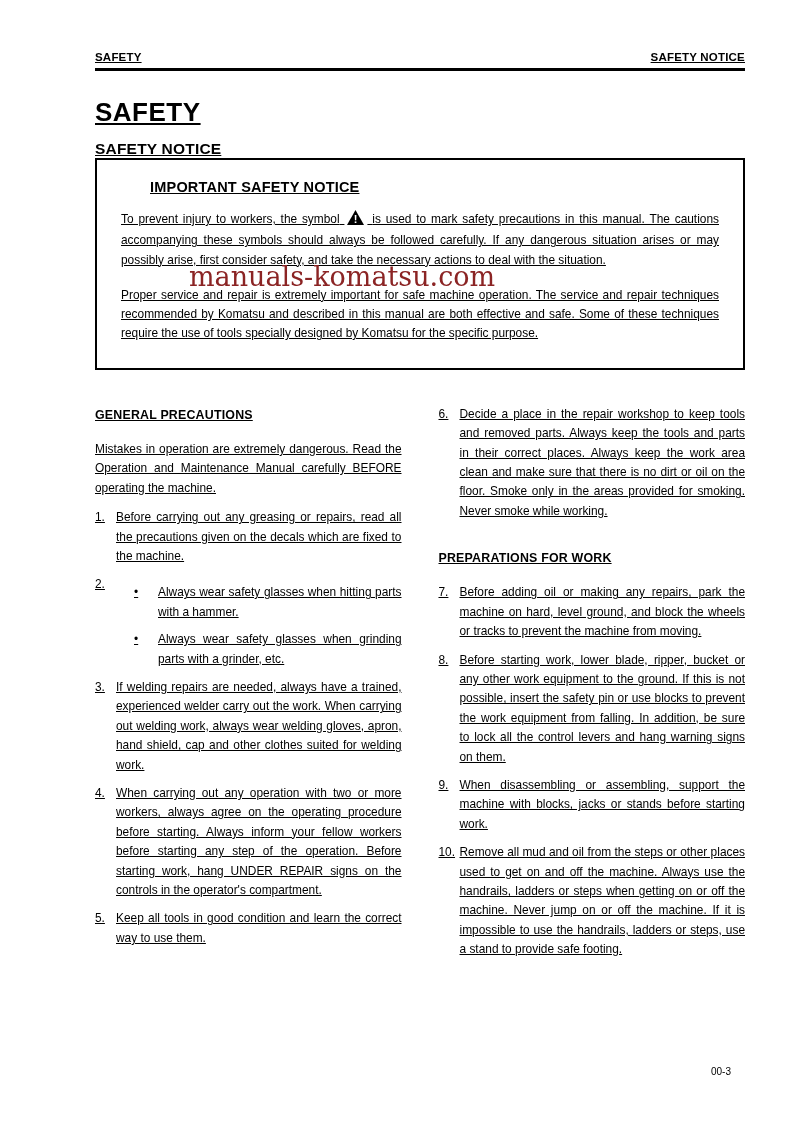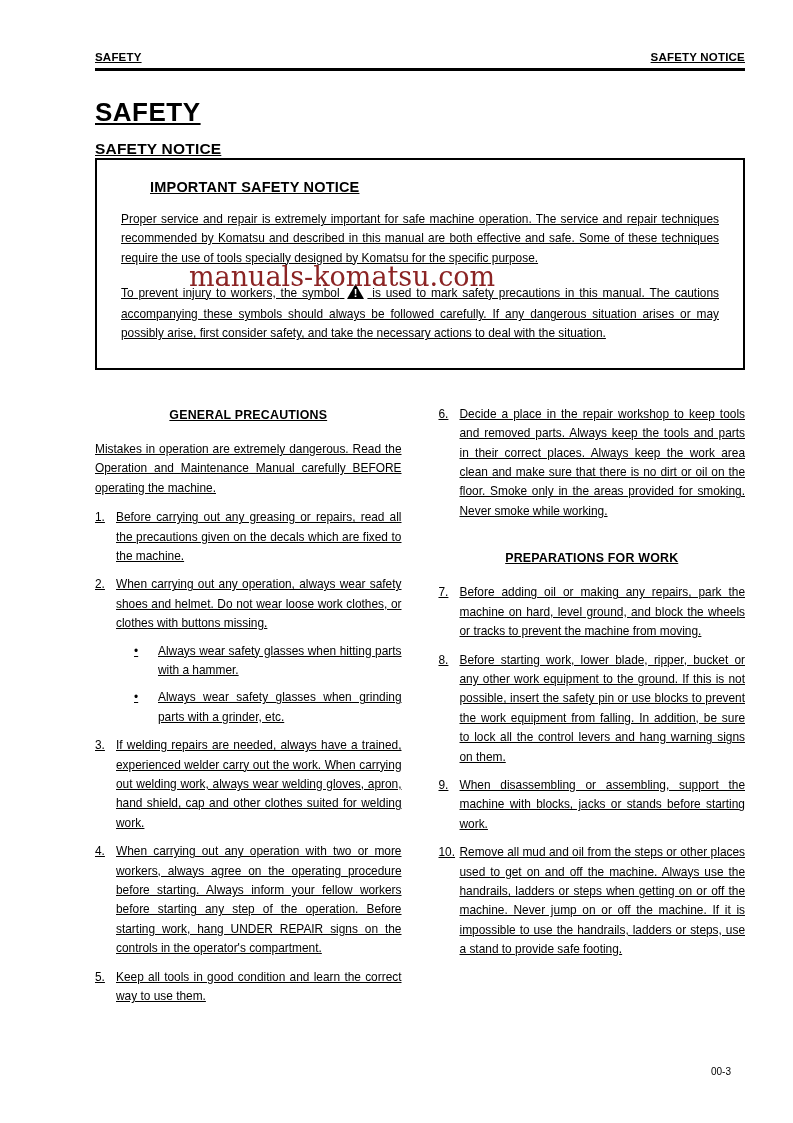--- a/index.html
+++ b/index.html
@@ -28,21 +28,21 @@
 
   .watermark {
     position: absolute; left: 92px; top: 101px;
     font-family: "DejaVu Serif", serif;
     font-size: 27px; color: #8b2424; white-space: nowrap;
   }
 
   .columns { display: flex; gap: 37px; margin-top: 35px; font-size: 11.9px; line-height: 1.63; }
   .col { flex: 1; min-width: 0; text-align: justify; }
 
-  .section-heading { font-size: 12.4px; font-weight: bold; margin: 0 0 15px 0; text-align: center; letter-spacing: 0.2px; }
+  .section-heading { font-size: 12.4px; font-weight: bold; margin: 0 0 15px 0; text-align: left; letter-spacing: 0.2px; }
   .rc-heading { margin-top: 27px; }
   .intro { margin: 0 0 10px 0; }
 
   .num-item { display: flex; margin-bottom: 9px; }
   .num { flex: 0 0 21px; }
   .item-body { flex: 1; min-width: 0; }
   .bullet { display: flex; margin-top: 8px; margin-left: 18px; }
   .bullet-mark { flex: 0 0 24px; }
 
   .page-number { position: absolute; right: 62px; bottom: 46px; font-size: 10px; }
@@ -56,47 +56,46 @@
     <span>SAFETY</span>
     <span>SAFETY NOTICE</span>
   </div>
   <div class="head-rule"></div>
 
   <h1 class="doc-title">SAFETY</h1>
   <h2 class="doc-subtitle">SAFETY NOTICE</h2>
 
   <div class="notice-box">
     <h3 class="notice-heading">IMPORTANT SAFETY NOTICE</h3>
-    <p>Proper service and repair is extremely important for safe machine operation. The service and repair techniques recommended by Komatsu and described in this manual are both effective and safe. Some of these techniques require the use of tools specially designed by Komatsu for the specific purpose.</p>
     <p>
       <span>To prevent injury to workers, the symbol</span>
       <span class="warn-icon"><svg width="17" height="15" viewBox="0 0 17 15">
             <path d="M8.5 0 L17 15 L0 15 Z" fill="#000"></path>
             <text x="8.5" y="13" text-anchor="middle" fill="#fff" font-size="11" font-weight="bold" font-family="Liberation Sans, sans-serif">!</text>
           </svg></span>
       <span>is used to mark safety precautions in this manual. The cautions accompanying these symbols should always be followed carefully. If any dangerous situation arises or may possibly arise, first consider safety, and take the necessary actions to deal with the situation.</span>
     </p>
+    <p>Proper service and repair is extremely important for safe machine operation. The service and repair techniques recommended by Komatsu and described in this manual are both effective and safe. Some of these techniques require the use of tools specially designed by Komatsu for the specific purpose.</p>
     <div class="watermark">manuals-komatsu.com</div>
   </div>
 
   <div class="columns">
 
     <div class="col">
       <div class="section-heading">GENERAL PRECAUTIONS</div>
       <p class="intro">Mistakes in operation are extremely dangerous. Read the Operation and Maintenance Manual carefully BEFORE operating the machine.</p>
 
       <div class="num-item">
         <div class="num">1.</div>
         <div class="item-body">Before carrying out any greasing or repairs, read all the precautions given on the decals which are fixed to the machine.</div>
       </div>
 
       <div class="num-item">
         <div class="num">2.</div>
         <div class="item-body">
-          <div>When carrying out any operation, always wear safety shoes and helmet. Do not wear loose work clothes, or clothes with buttons missing.</div>
           <div class="bullet">
             <span class="bullet-mark">•</span>
             <div>Always wear safety glasses when hitting parts with a hammer.</div>
           </div>
           <div class="bullet">
             <span class="bullet-mark">•</span>
             <div>Always wear safety glasses when grinding parts with a grinder, etc.</div>
           </div>
         </div>
       </div>

